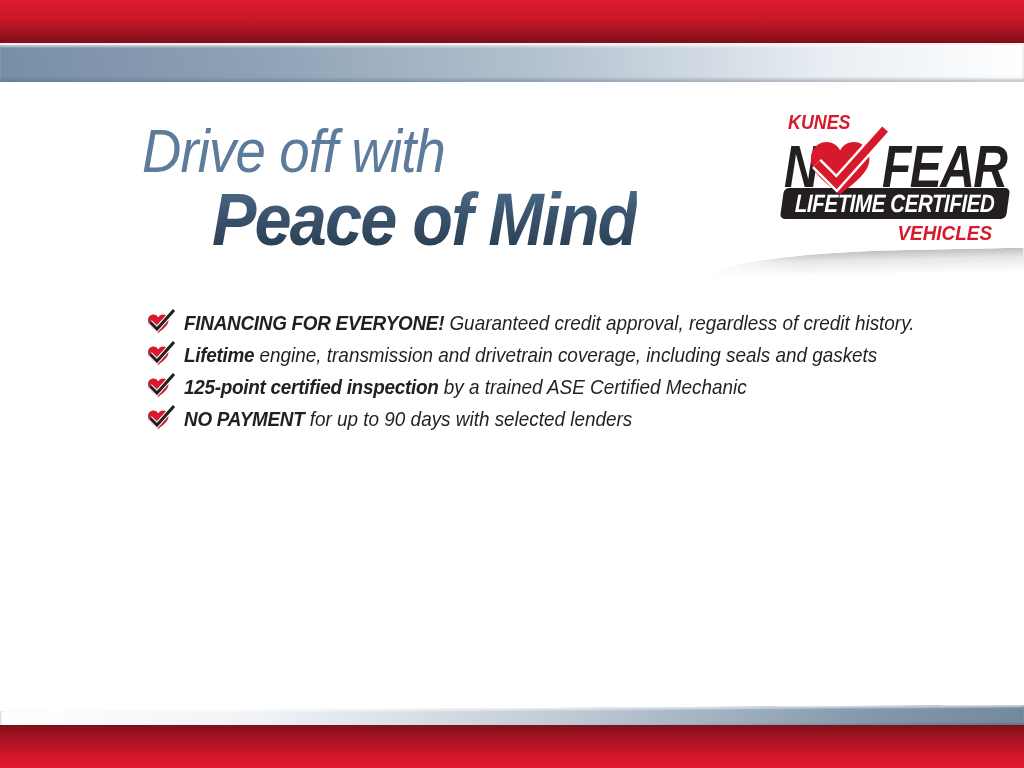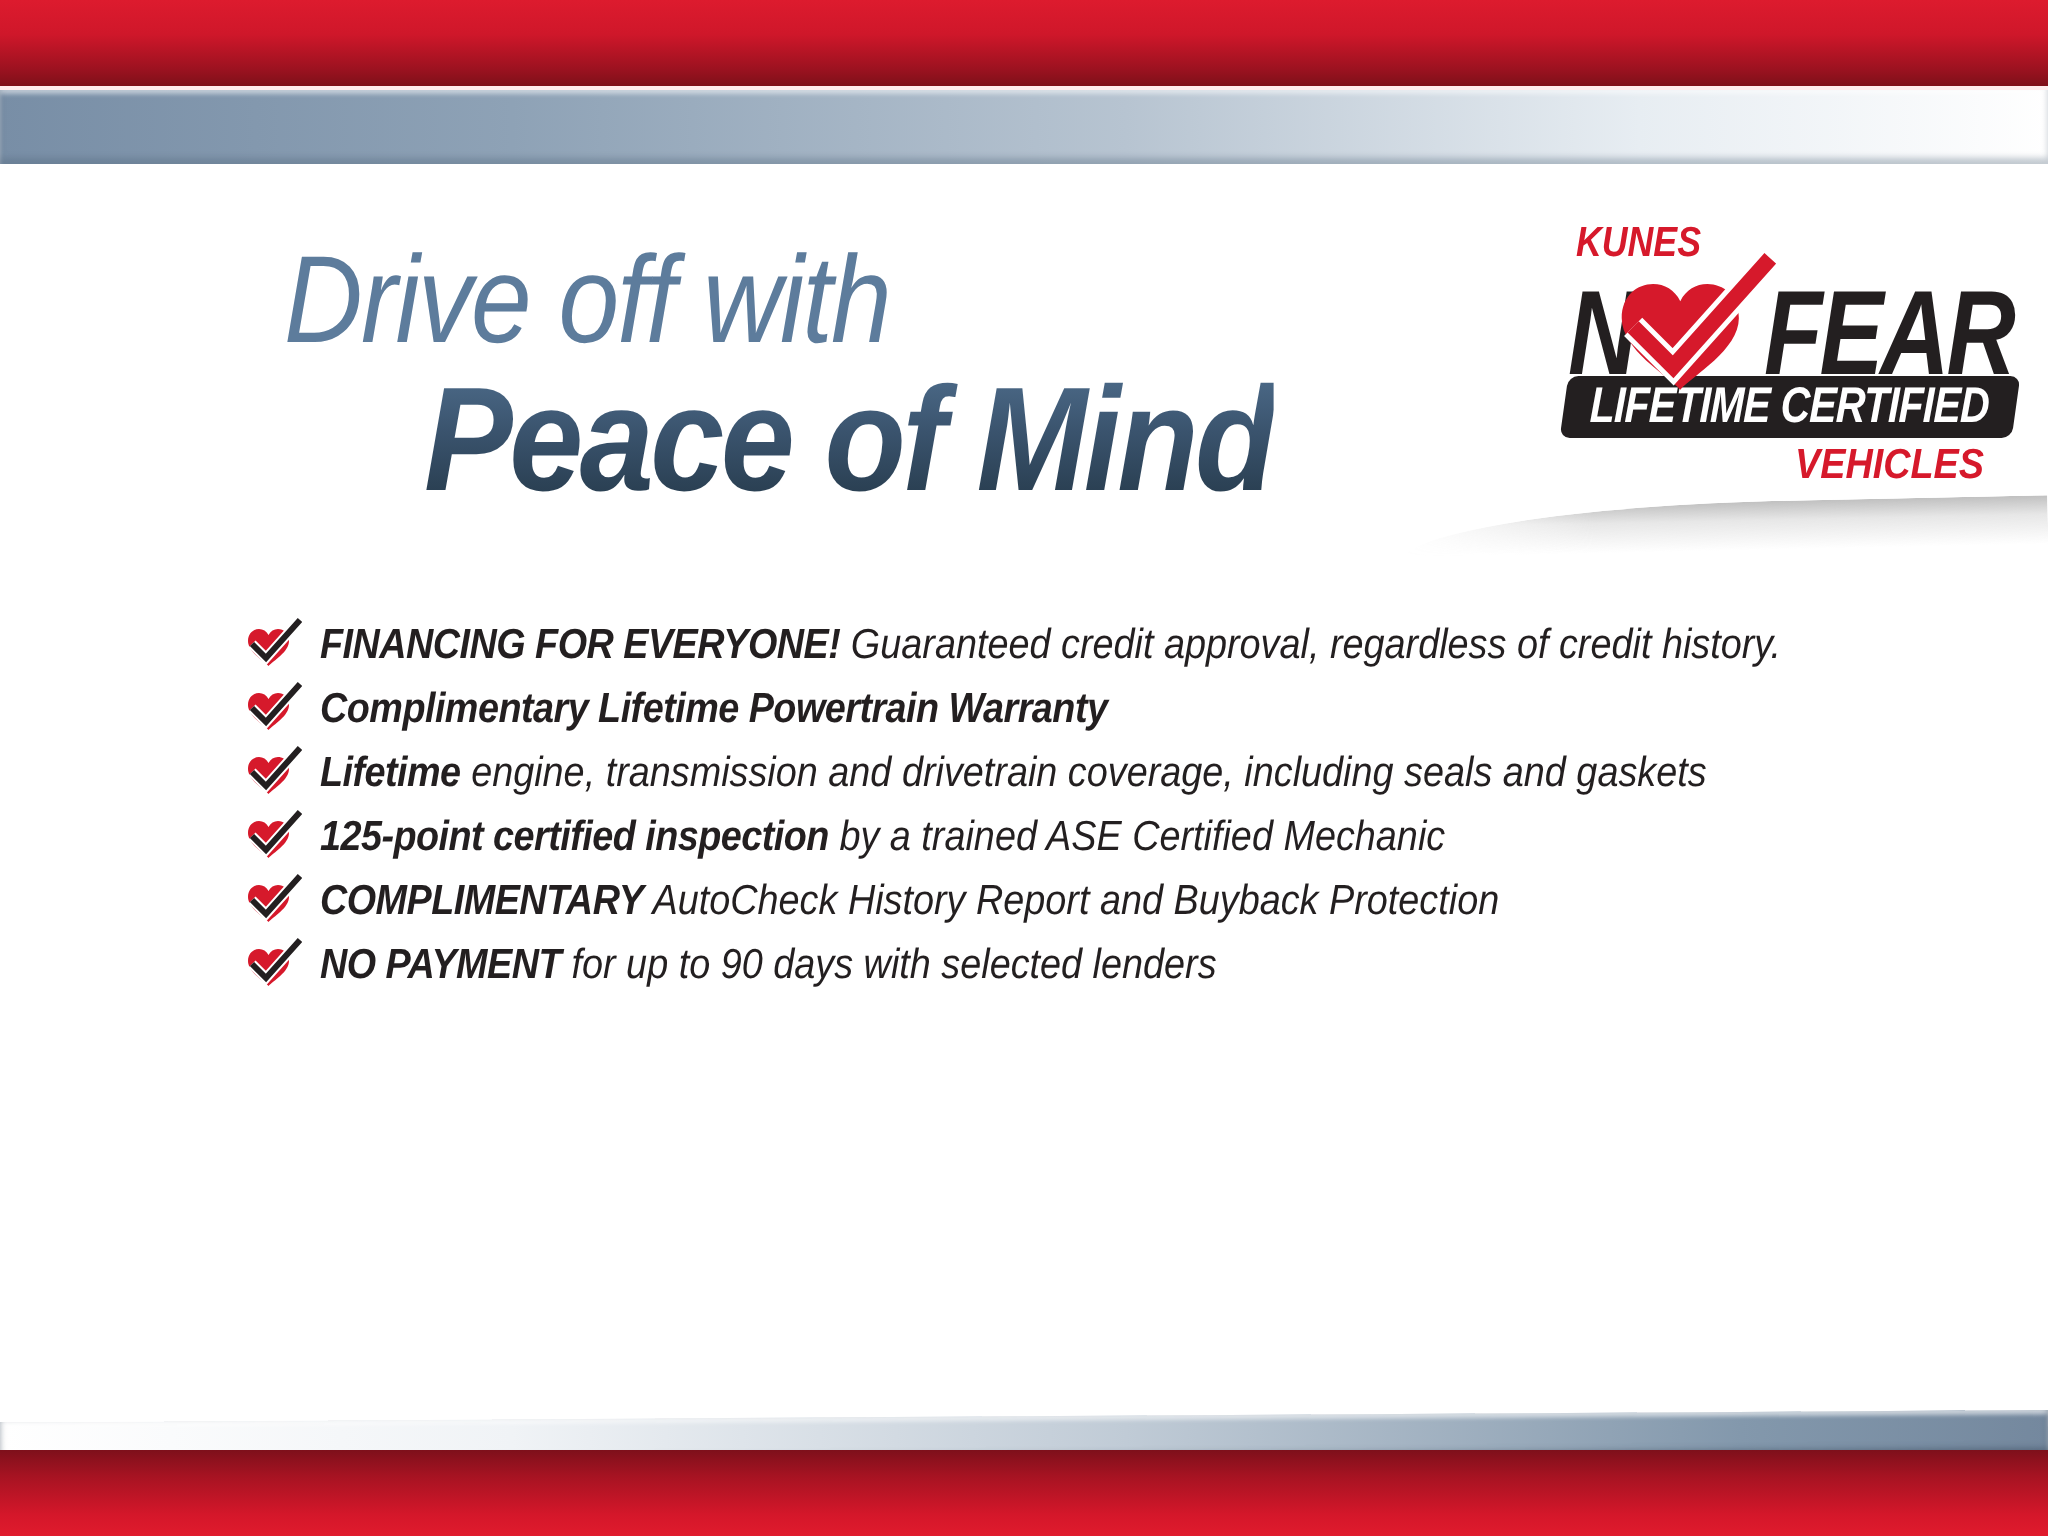--- a/index.html
+++ b/index.html
@@ -81,21 +81,21 @@
     font-style:italic;font-weight:bold;font-size:25px;color:#ffffff;
     white-space:nowrap;letter-spacing:-.5px;
     transform:scaleX(.82) skewX(8deg);
   }
   .logo-vehicles{
     position:absolute;right:16px;top:111px;
     font-style:italic;font-weight:bold;font-size:21px;color:#d6192b;
     transform:scaleX(.9);transform-origin:right top;white-space:nowrap;
   }
   
-  .benefits{position:absolute;left:123px;top:311px;}
+  .benefits{position:absolute;left:147px;top:311px;}
   .benefit{display:flex;align-items:flex-start;margin-bottom:9px;min-height:23px;}
   .benefit .bullet{width:28px;height:25px;margin-right:9px;flex:none;margin-top:-2px;}
   .benefit-text{
     font-style:italic;font-size:21px;line-height:23px;color:#231f20;
     white-space:nowrap;transform:scaleX(.9);transform-origin:left top;
   }
   .benefit-text b{font-weight:bold;letter-spacing:-.3px;}
   .pipe{color:#9aa0a5;font-weight:bold;padding:0 5px;}
   .subline{font-weight:normal;}
 </style>
@@ -134,30 +134,20 @@
     <svg class="bullet" viewBox="0 0 112 100" aria-hidden="true">
       <path d="M45 96 C36 86 4 68 4 46 C4 30 15 22 26 22 C34 22 41 26 45 34 C49 26 56 22 64 22 C75 22 86 30 86 46 C86 68 54 86 45 96 Z" fill="#d6192b"></path>
       <path d="M12 52 L40 80 L108 4" fill="none" stroke="#ffffff" stroke-width="20"></path>
       <path d="M12 52 L40 80 L108 4" fill="none" stroke="#231f20" stroke-width="12"></path>
     </svg>
     <div class="benefit-text">
         <div><b>FINANCING FOR EVERYONE!</b><span> Guaranteed credit approval, regardless of credit history.</span></div>
       </div>
   </div>
 
-  <div class="benefit">
-    <svg class="bullet" viewBox="0 0 112 100" aria-hidden="true">
-      <path d="M45 96 C36 86 4 68 4 46 C4 30 15 22 26 22 C34 22 41 26 45 34 C49 26 56 22 64 22 C75 22 86 30 86 46 C86 68 54 86 45 96 Z" fill="#d6192b"></path>
-      <path d="M12 52 L40 80 L108 4" fill="none" stroke="#ffffff" stroke-width="20"></path>
-      <path d="M12 52 L40 80 L108 4" fill="none" stroke="#231f20" stroke-width="12"></path>
-    </svg>
-    <div class="benefit-text">
-        <div><b>Complimentary Lifetime Powertrain Warranty</b></div>
-      </div>
-  </div>
 
   <div class="benefit">
     <svg class="bullet" viewBox="0 0 112 100" aria-hidden="true">
       <path d="M45 96 C36 86 4 68 4 46 C4 30 15 22 26 22 C34 22 41 26 45 34 C49 26 56 22 64 22 C75 22 86 30 86 46 C86 68 54 86 45 96 Z" fill="#d6192b"></path>
       <path d="M12 52 L40 80 L108 4" fill="none" stroke="#ffffff" stroke-width="20"></path>
       <path d="M12 52 L40 80 L108 4" fill="none" stroke="#231f20" stroke-width="12"></path>
     </svg>
     <div class="benefit-text">
         <div><b>Lifetime</b><span> engine, transmission and drivetrain coverage, including seals and gaskets</span></div>
       </div>
@@ -168,30 +158,20 @@
     <svg class="bullet" viewBox="0 0 112 100" aria-hidden="true">
       <path d="M45 96 C36 86 4 68 4 46 C4 30 15 22 26 22 C34 22 41 26 45 34 C49 26 56 22 64 22 C75 22 86 30 86 46 C86 68 54 86 45 96 Z" fill="#d6192b"></path>
       <path d="M12 52 L40 80 L108 4" fill="none" stroke="#ffffff" stroke-width="20"></path>
       <path d="M12 52 L40 80 L108 4" fill="none" stroke="#231f20" stroke-width="12"></path>
     </svg>
     <div class="benefit-text">
         <div><b>125-point certified inspection</b><span> by a trained ASE Certified Mechanic</span></div>
       </div>
   </div>
 
-  <div class="benefit">
-    <svg class="bullet" viewBox="0 0 112 100" aria-hidden="true">
-      <path d="M45 96 C36 86 4 68 4 46 C4 30 15 22 26 22 C34 22 41 26 45 34 C49 26 56 22 64 22 C75 22 86 30 86 46 C86 68 54 86 45 96 Z" fill="#d6192b"></path>
-      <path d="M12 52 L40 80 L108 4" fill="none" stroke="#ffffff" stroke-width="20"></path>
-      <path d="M12 52 L40 80 L108 4" fill="none" stroke="#231f20" stroke-width="12"></path>
-    </svg>
-    <div class="benefit-text">
-        <div><b>COMPLIMENTARY</b><span> AutoCheck History Report and Buyback Protection</span></div>
-      </div>
-  </div>
 
 
   <div class="benefit">
     <svg class="bullet" viewBox="0 0 112 100" aria-hidden="true">
       <path d="M45 96 C36 86 4 68 4 46 C4 30 15 22 26 22 C34 22 41 26 45 34 C49 26 56 22 64 22 C75 22 86 30 86 46 C86 68 54 86 45 96 Z" fill="#d6192b"></path>
       <path d="M12 52 L40 80 L108 4" fill="none" stroke="#ffffff" stroke-width="20"></path>
       <path d="M12 52 L40 80 L108 4" fill="none" stroke="#231f20" stroke-width="12"></path>
     </svg>
     <div class="benefit-text">
         <div><b>NO PAYMENT</b><span> for up to 90 days with selected lenders</span></div>

